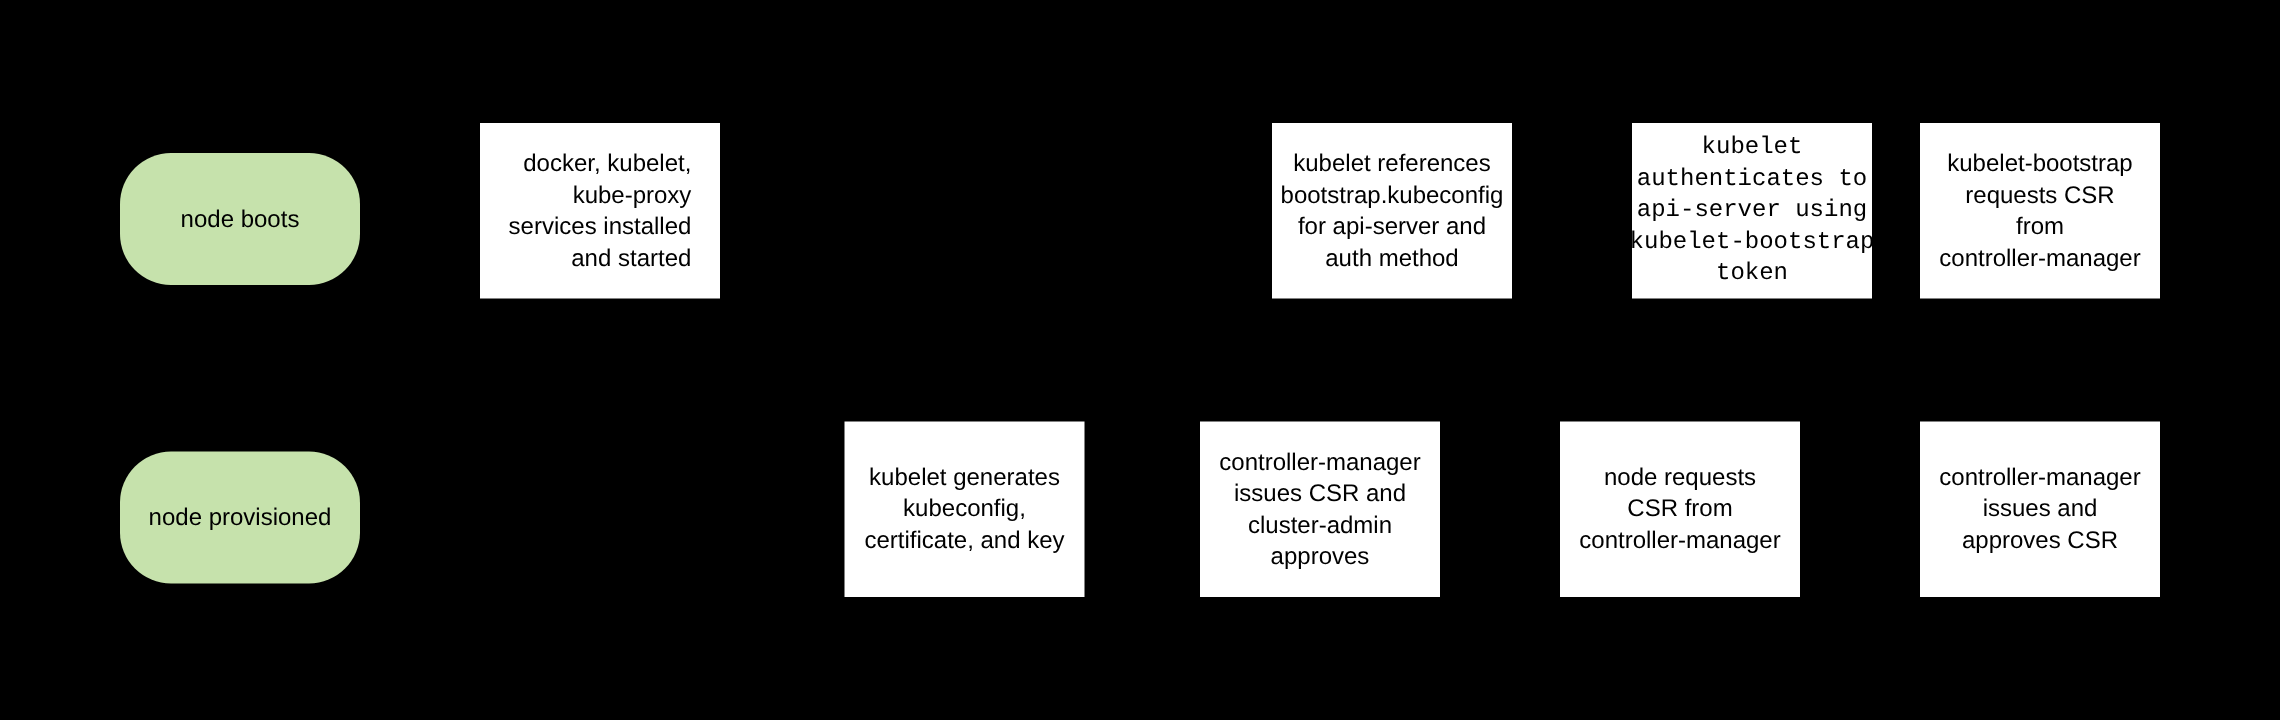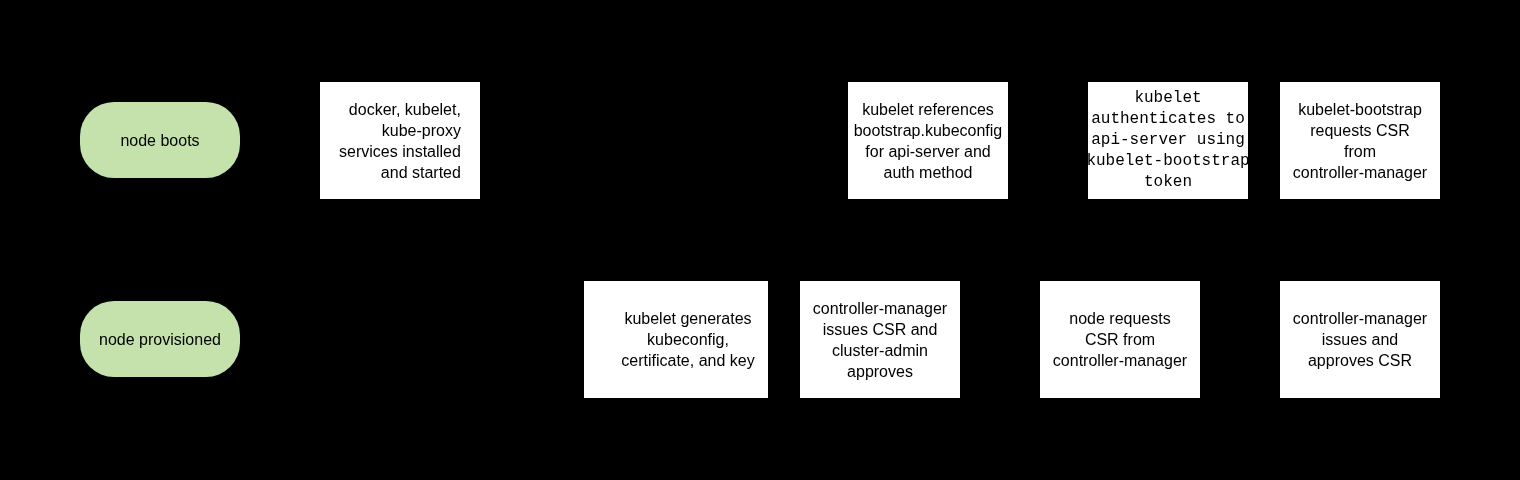--- a/index.html
+++ b/index.html
@@ -31,41 +31,41 @@
   .shape .txt {
     white-space: pre; 
   }
   .process {
     width: 160px;
     height: 117px;
     background: var(--process-fill, #ffffff);
   }
   .terminator {
     width: 160px;
-    height: 76px;
+    height: 88px;
     border-radius: 34px;
     background: var(--terminator-fill, #c6e2ac);
   }
   .decision {
     width: 156px;
     height: 118px;
     background: var(--decision-fill, #b9ddf0);
     clip-path: polygon(50% 0%, 100% 50%, 50% 100%, 0% 50%);
   }
   
   .r1c1 { left: 80px;   top: 102px; }
   .r1c2 { left: 320px;  top: 82px; text-align: right;  }
   .r1c3 { left: 562px;  top: 81px;  }
   .r1c4 { left: 800px;  top: 82px; margin-left: 48px;  }
   .r1c5 { left: 1088px; top: 82px; font-family: Liberation Mono, monospace;  }
   .r1c6 { left: 1280px; top: 82px;  }
   
   .r2c1 { left: 80px;   top: 301px; }
   .r2c2 { left: 320px;  top: 281px; }
-  .r2c3 { left: 584px;  top: 281px; padding-left: 24px; }
+  .r2c3 { left: 563px;  top: 281px; }
   .r2c4 { left: 800px;  top: 281px; }
   .r2c5 { left: 1040px; top: 281px; }
   .r2c6 { left: 1280px; top: 281px; }
 </style>
 </head>
 <body style="background: rgb(0, 0, 0);">
 
 <div class="canvas">
 
   <div class="shape terminator r1c1">

